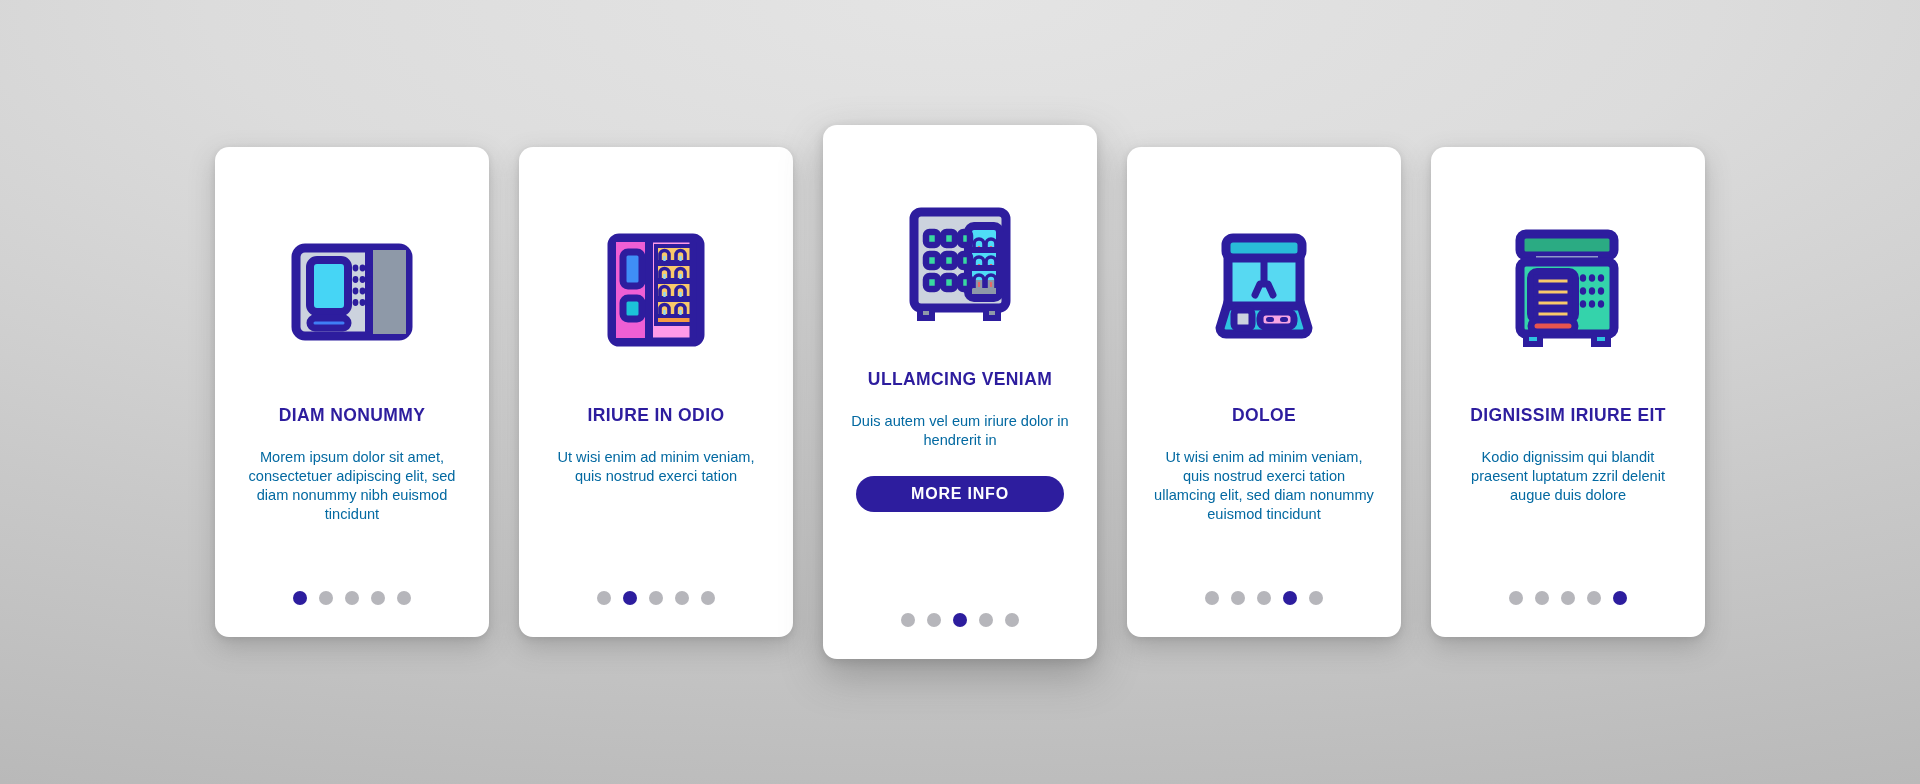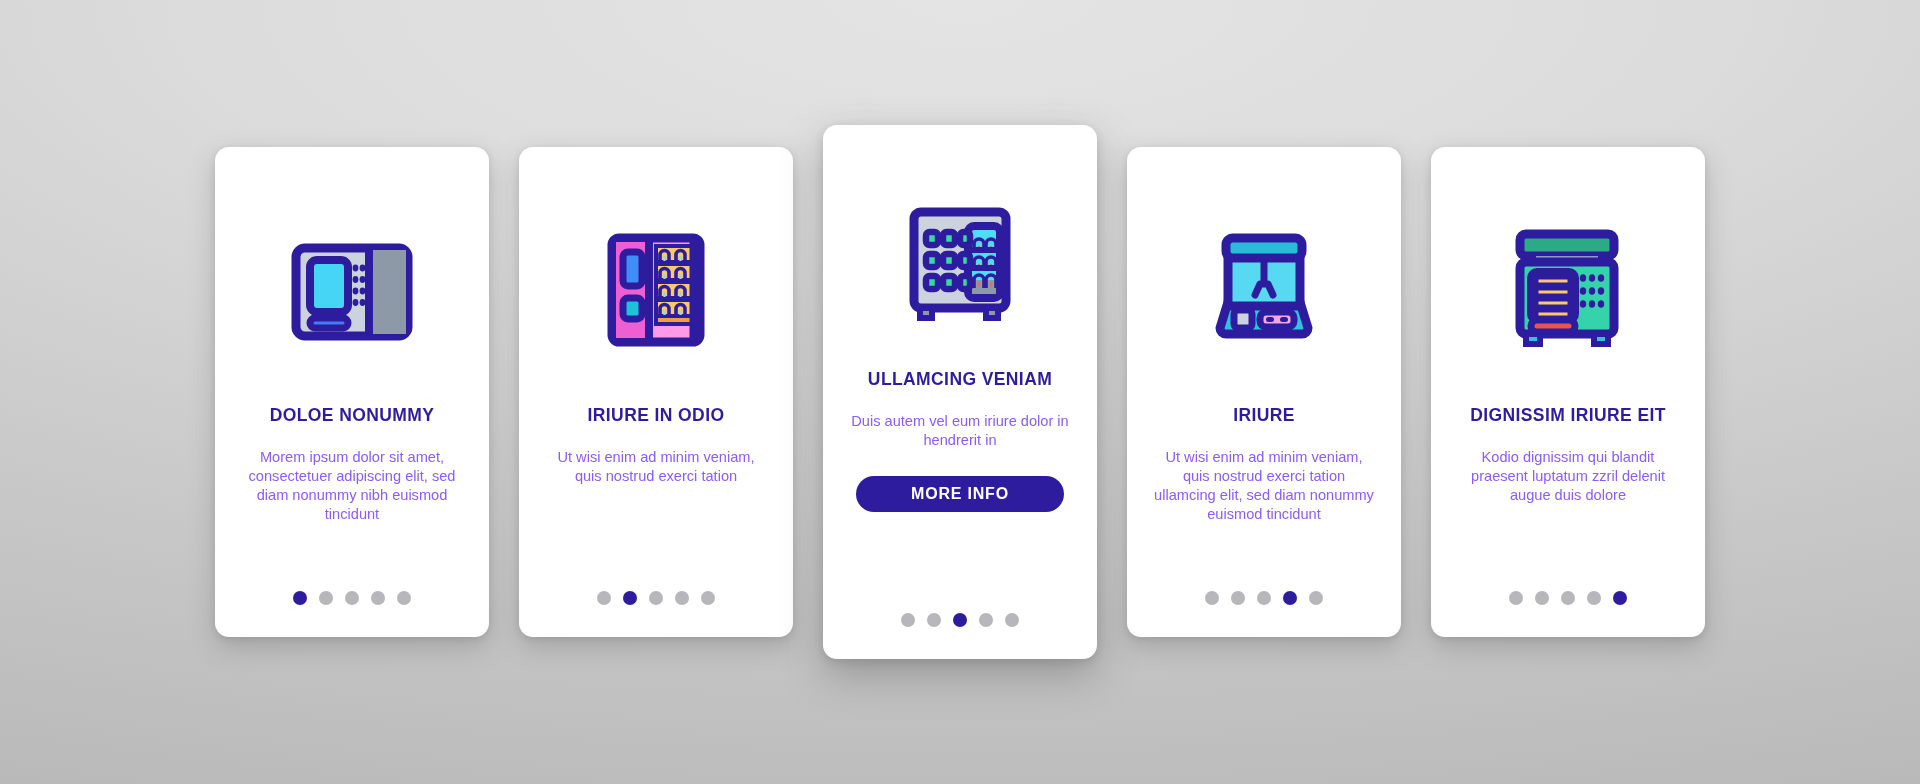--- a/index.html
+++ b/index.html
@@ -63,21 +63,21 @@
     color: #2d1d9e;
     font-weight: bold;
     font-size: 17.5px;
     letter-spacing: 0.4px;
     text-align: center;
     line-height: 1.2;
     margin: 0;
   }
   .featured .card-title { font-size: 17.5px; margin-top: 10px; }
   .card-body {
-    color: #8b5cf6;
+    color: #0369a1;
     font-size: 14.6px;
     line-height: 1.30;
     text-align: center;
     margin: 0;
     padding: 0 6px;
     max-width: 230px;
   }
   .sp-title { margin-top: 24px; }
   .sp-body  { margin-top: 22px; }
   .cta {
@@ -135,21 +135,21 @@
             <ellipse cx="83.5" cy="59.5" rx="2.9" ry="3.4"></ellipse>
             <ellipse cx="69.5" cy="71" rx="2.9" ry="3.4"></ellipse>
             <ellipse cx="76.5" cy="71" rx="2.9" ry="3.4"></ellipse>
             <ellipse cx="83.5" cy="71" rx="2.9" ry="3.4"></ellipse>
             <ellipse cx="69.5" cy="82.5" rx="2.9" ry="3.4"></ellipse>
             <ellipse cx="76.5" cy="82.5" rx="2.9" ry="3.4"></ellipse>
             <ellipse cx="83.5" cy="82.5" rx="2.9" ry="3.4"></ellipse>
           </g>
         </svg>
       </div>
-      <div class="card-title sp-title">DOLOE NONUMMY</div>
+      <div class="card-title sp-title">DIAM NONUMMY</div>
       <div class="card-body sp-body">Morem ipsum dolor sit amet, consectetuer adipiscing elit, sed diam nonummy nibh euismod tincidunt</div>
       <div class="spacer"></div>
       <div class="dots">
         <span class="dot active"></span>
         <span class="dot"></span>
         <span class="dot"></span>
         <span class="dot"></span>
         <span class="dot"></span>
       </div>
     </div>
@@ -263,21 +263,21 @@
           <rect x="30" y="34" width="72" height="52" fill="#57d9f2" stroke="#2d1d9e" stroke-width="9"></rect>
           <rect x="28" y="18" width="76" height="20" rx="7" fill="#29bcd8" stroke="#2d1d9e" stroke-width="9"></rect>
           <line x1="66" y1="38" x2="66" y2="62" stroke="#2d1d9e" stroke-width="7"></line>
           <path d="M57 75 L62 64 L70 64 L75 75" fill="none" stroke="#2d1d9e" stroke-width="7" stroke-linecap="round" stroke-linejoin="round"></path>
           <rect x="36" y="90" width="18" height="18" rx="4" fill="#ccd3de" stroke="#2d1d9e" stroke-width="7"></rect>
           <rect x="62" y="92" width="34" height="15" rx="6" fill="#f7a6e3" stroke="#2d1d9e" stroke-width="7"></rect>
           <rect x="68" y="97" width="8" height="5" rx="2.5" fill="#2d1d9e"></rect>
           <rect x="82" y="97" width="8" height="5" rx="2.5" fill="#2d1d9e"></rect>
         </svg>
       </div>
-      <div class="card-title sp-title">IRIURE</div>
+      <div class="card-title sp-title">DOLOE</div>
       <div class="card-body sp-body">Ut wisi enim ad minim veniam, quis nostrud exerci tation ullamcing elit, sed diam nonummy euismod tincidunt</div>
       <div class="spacer"></div>
       <div class="dots">
         <span class="dot"></span>
         <span class="dot"></span>
         <span class="dot"></span>
         <span class="dot active"></span>
         <span class="dot"></span>
       </div>
     </div>

